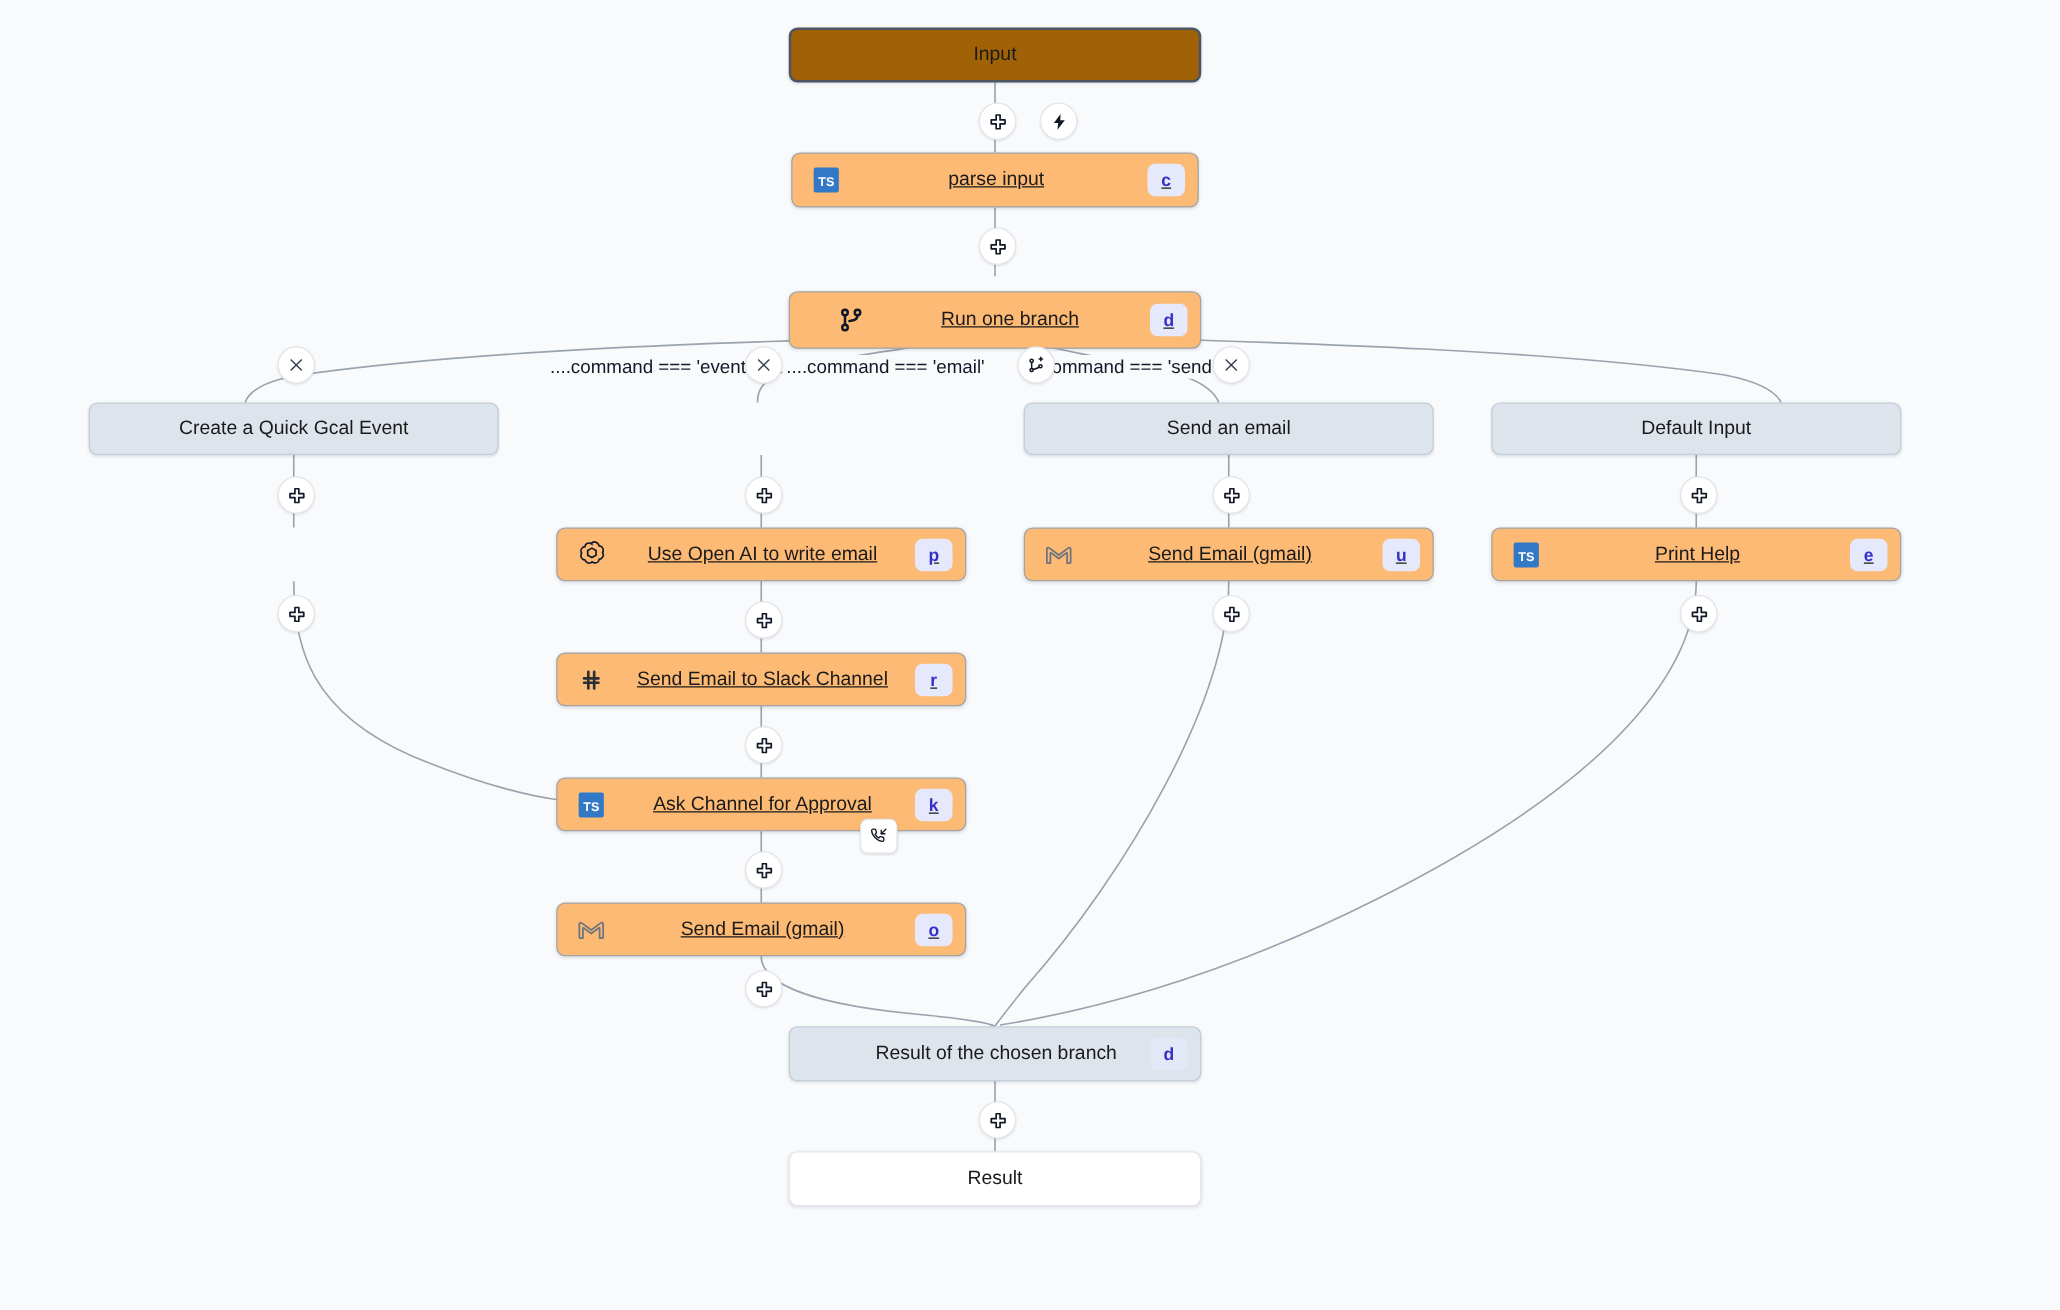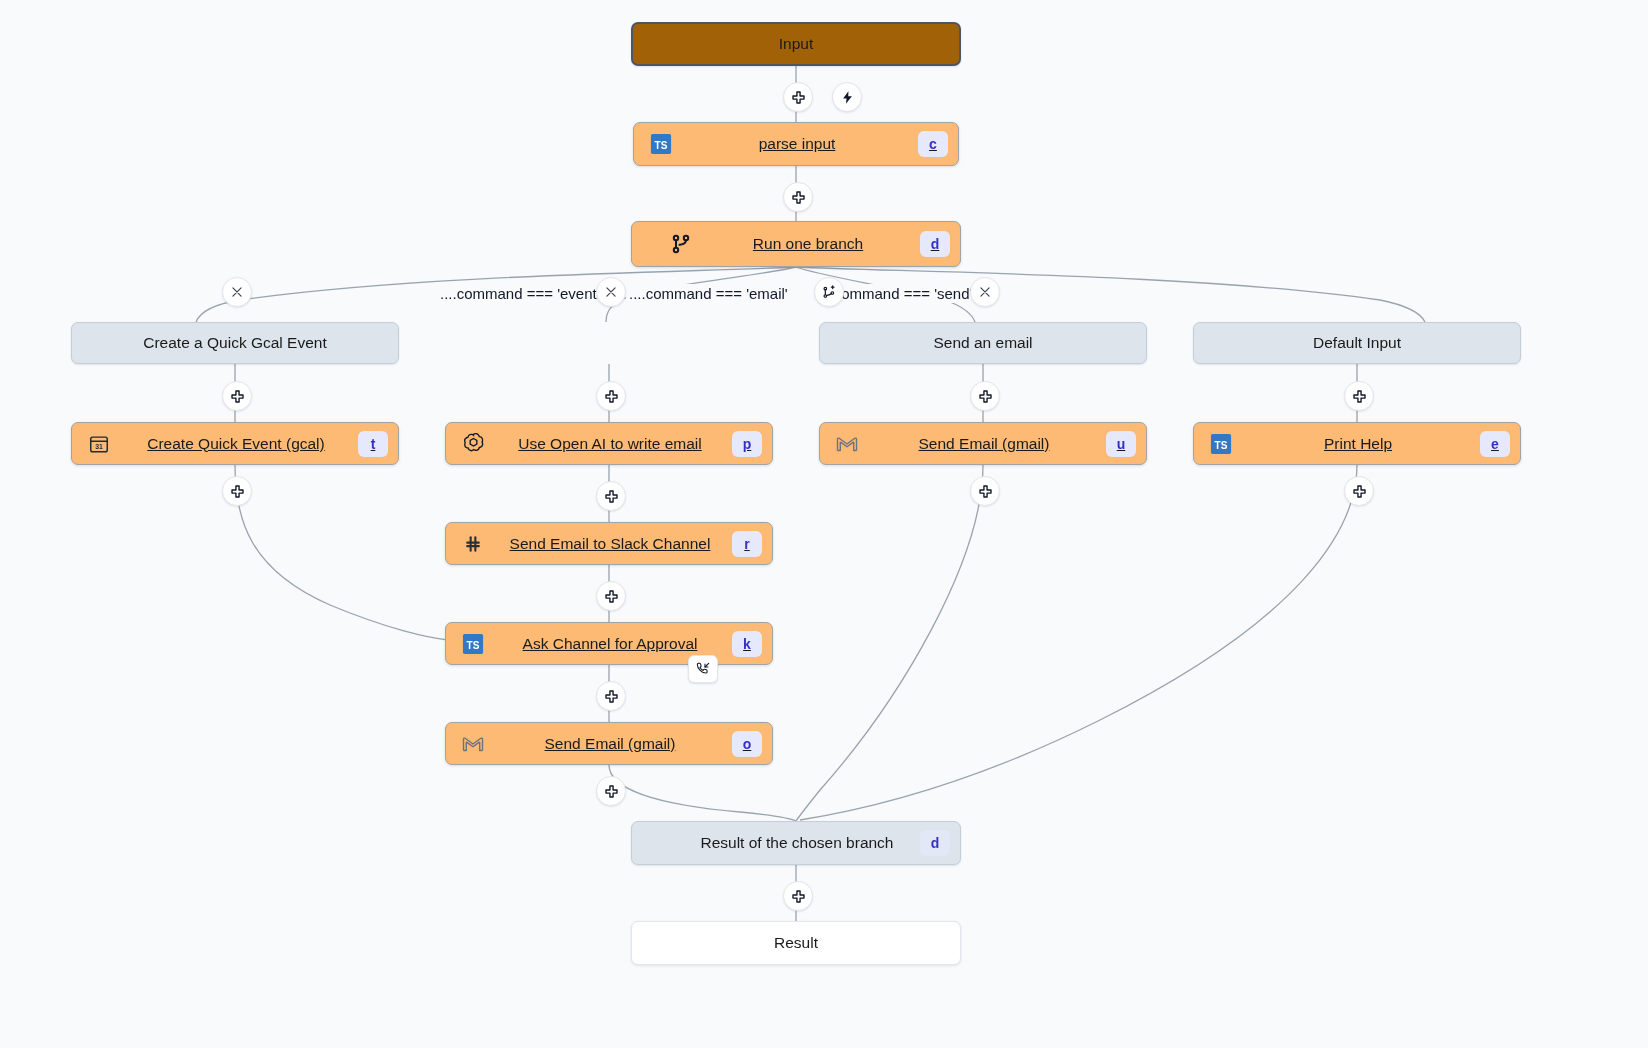--- a/index.html
+++ b/index.html
@@ -182,21 +182,21 @@
     <span class="node-icon">
       <svg width="22" height="22" viewBox="0 0 24 24">
           <rect x="1" y="1" width="22" height="22" rx="2" fill="#3178c6"></rect>
           <text x="12" y="17" font-family="Liberation Sans, sans-serif" font-size="11" font-weight="bold" fill="#ffffff" text-anchor="middle">TS</text>
         </svg>
     </span>
     <span class="node-label">parse input</span>
     <span class="node-key">c</span>
   </div>
 
-  <div class="node step" id="n-branch" style="left: 631px; top: 221px; width: 330px; height: 46px; padding-left: 22px;">
+  <div class="node step" id="n-branch" style="left: 631px; top: 233px; width: 330px; height: 46px; padding-left: 22px;">
     <span class="node-icon">
       <svg width="24" height="24" viewBox="0 0 24 24" fill="none" stroke="#111827" stroke-width="2" stroke-linecap="round">
           <circle cx="7" cy="6" r="2.2"></circle>
           <circle cx="17" cy="6" r="2.2"></circle>
           <circle cx="7" cy="18" r="2.2"></circle>
           <path d="M7 8.2v7.6"></path>
           <path d="M17 8.2c0 4-3.5 4.2-6.5 4.6"></path>
         </svg>
     </span>
     <span class="node-label">Run one branch</span>
@@ -206,31 +206,20 @@
   <div class="node branch" id="n-br-gcal" style="left: 71px; top: 322px; width: 328px; height: 42px;">
     <span class="node-label">Create a Quick Gcal Event</span>
   </div>
   <div class="node branch" id="n-br-send" style="left: 819px; top: 322px; width: 328px; height: 42px;">
     <span class="node-label">Send an email</span>
   </div>
   <div class="node branch" id="n-br-default" style="left: 1193px; top: 322px; width: 328px; height: 42px;">
     <span class="node-label">Default Input</span>
   </div>
 
-  <div class="node step" id="n-gcal" style="left: 71px; top: 422px; width: 328px; height: 43px;">
-    <span class="node-icon">
-      <svg width="22" height="22" viewBox="0 0 24 24" fill="none" stroke="#1f2937" stroke-width="1.6">
-          <rect x="3" y="4.5" width="18" height="16" rx="2"></rect>
-          <path d="M3 9h18"></path>
-          <text x="12" y="17.5" font-family="Liberation Sans, sans-serif" font-size="7.5" font-weight="bold" fill="#1f2937" stroke="none" text-anchor="middle">31</text>
-        </svg>
-    </span>
-    <span class="node-label">Create Quick Event (gcal)</span>
-    <span class="node-key">t</span>
-  </div>
 
   <div class="node step" id="n-openai" style="left: 445px; top: 422px; width: 328px; height: 43px;">
     <span class="node-icon">
       <svg width="25" height="25" viewBox="0 0 24 24" fill="none" stroke="#111827" stroke-width="1.3">
         <path d="M12 3.1c1.6-1.1 3.8-.7 4.9.9.3.4.5.9.6 1.4 1.8.1 3.2 1.6 3.2 3.4 0 .6-.2 1.3-.5 1.8.9 1.5.5 3.5-1 4.6-.5.3-1 .5-1.6.6-.3 1.8-2 3-3.8 2.7-.6-.1-1.1-.3-1.6-.7-1.2 1.2-3.2 1.2-4.5 0-.4-.4-.7-.9-.9-1.5-1.8-.1-3.2-1.6-3.2-3.4 0-.6.2-1.2.5-1.8-.9-1.5-.5-3.5 1-4.5.5-.3 1-.5 1.6-.6C6.9 4.2 8.5 3 10.3 3.3c.6.1 1.2.4 1.7.8z"></path>
         <path d="M12 7.2 15.2 9v3.6L12 14.4 8.8 12.6V9z"></path>
       </svg>
     </span>
     <span class="node-label">Use Open AI to write email</span>
     <span class="node-key">p</span>

